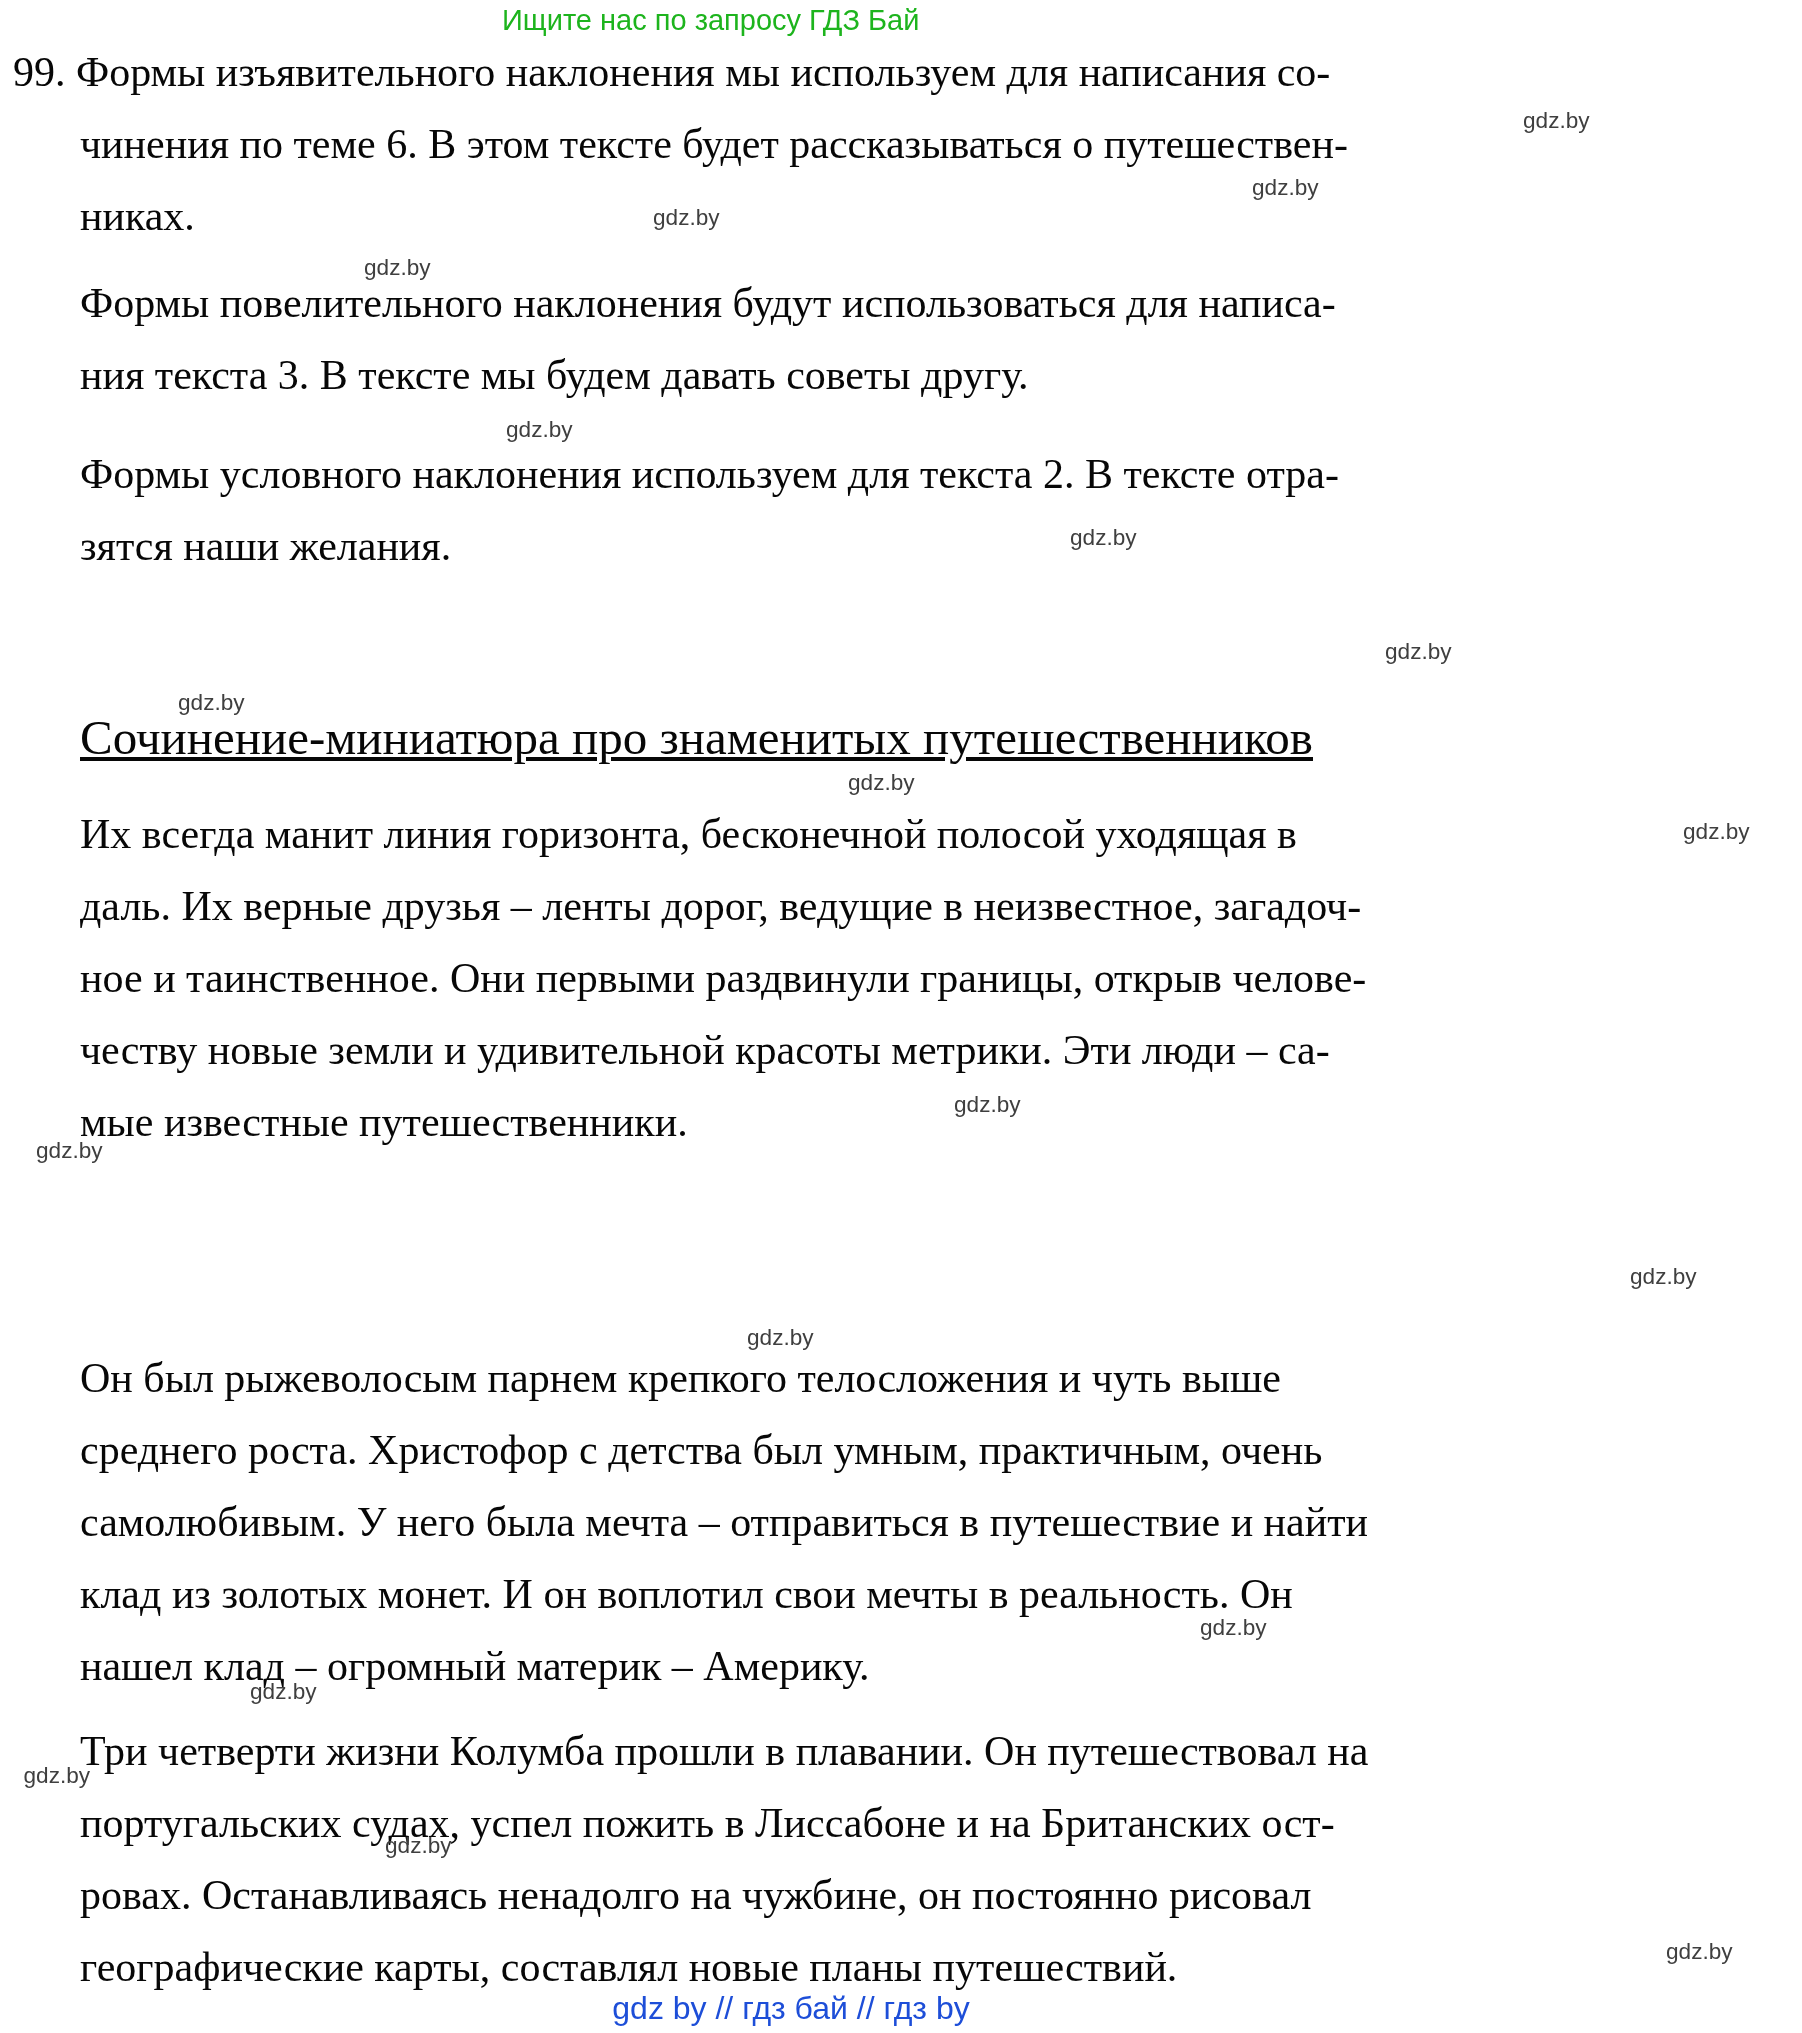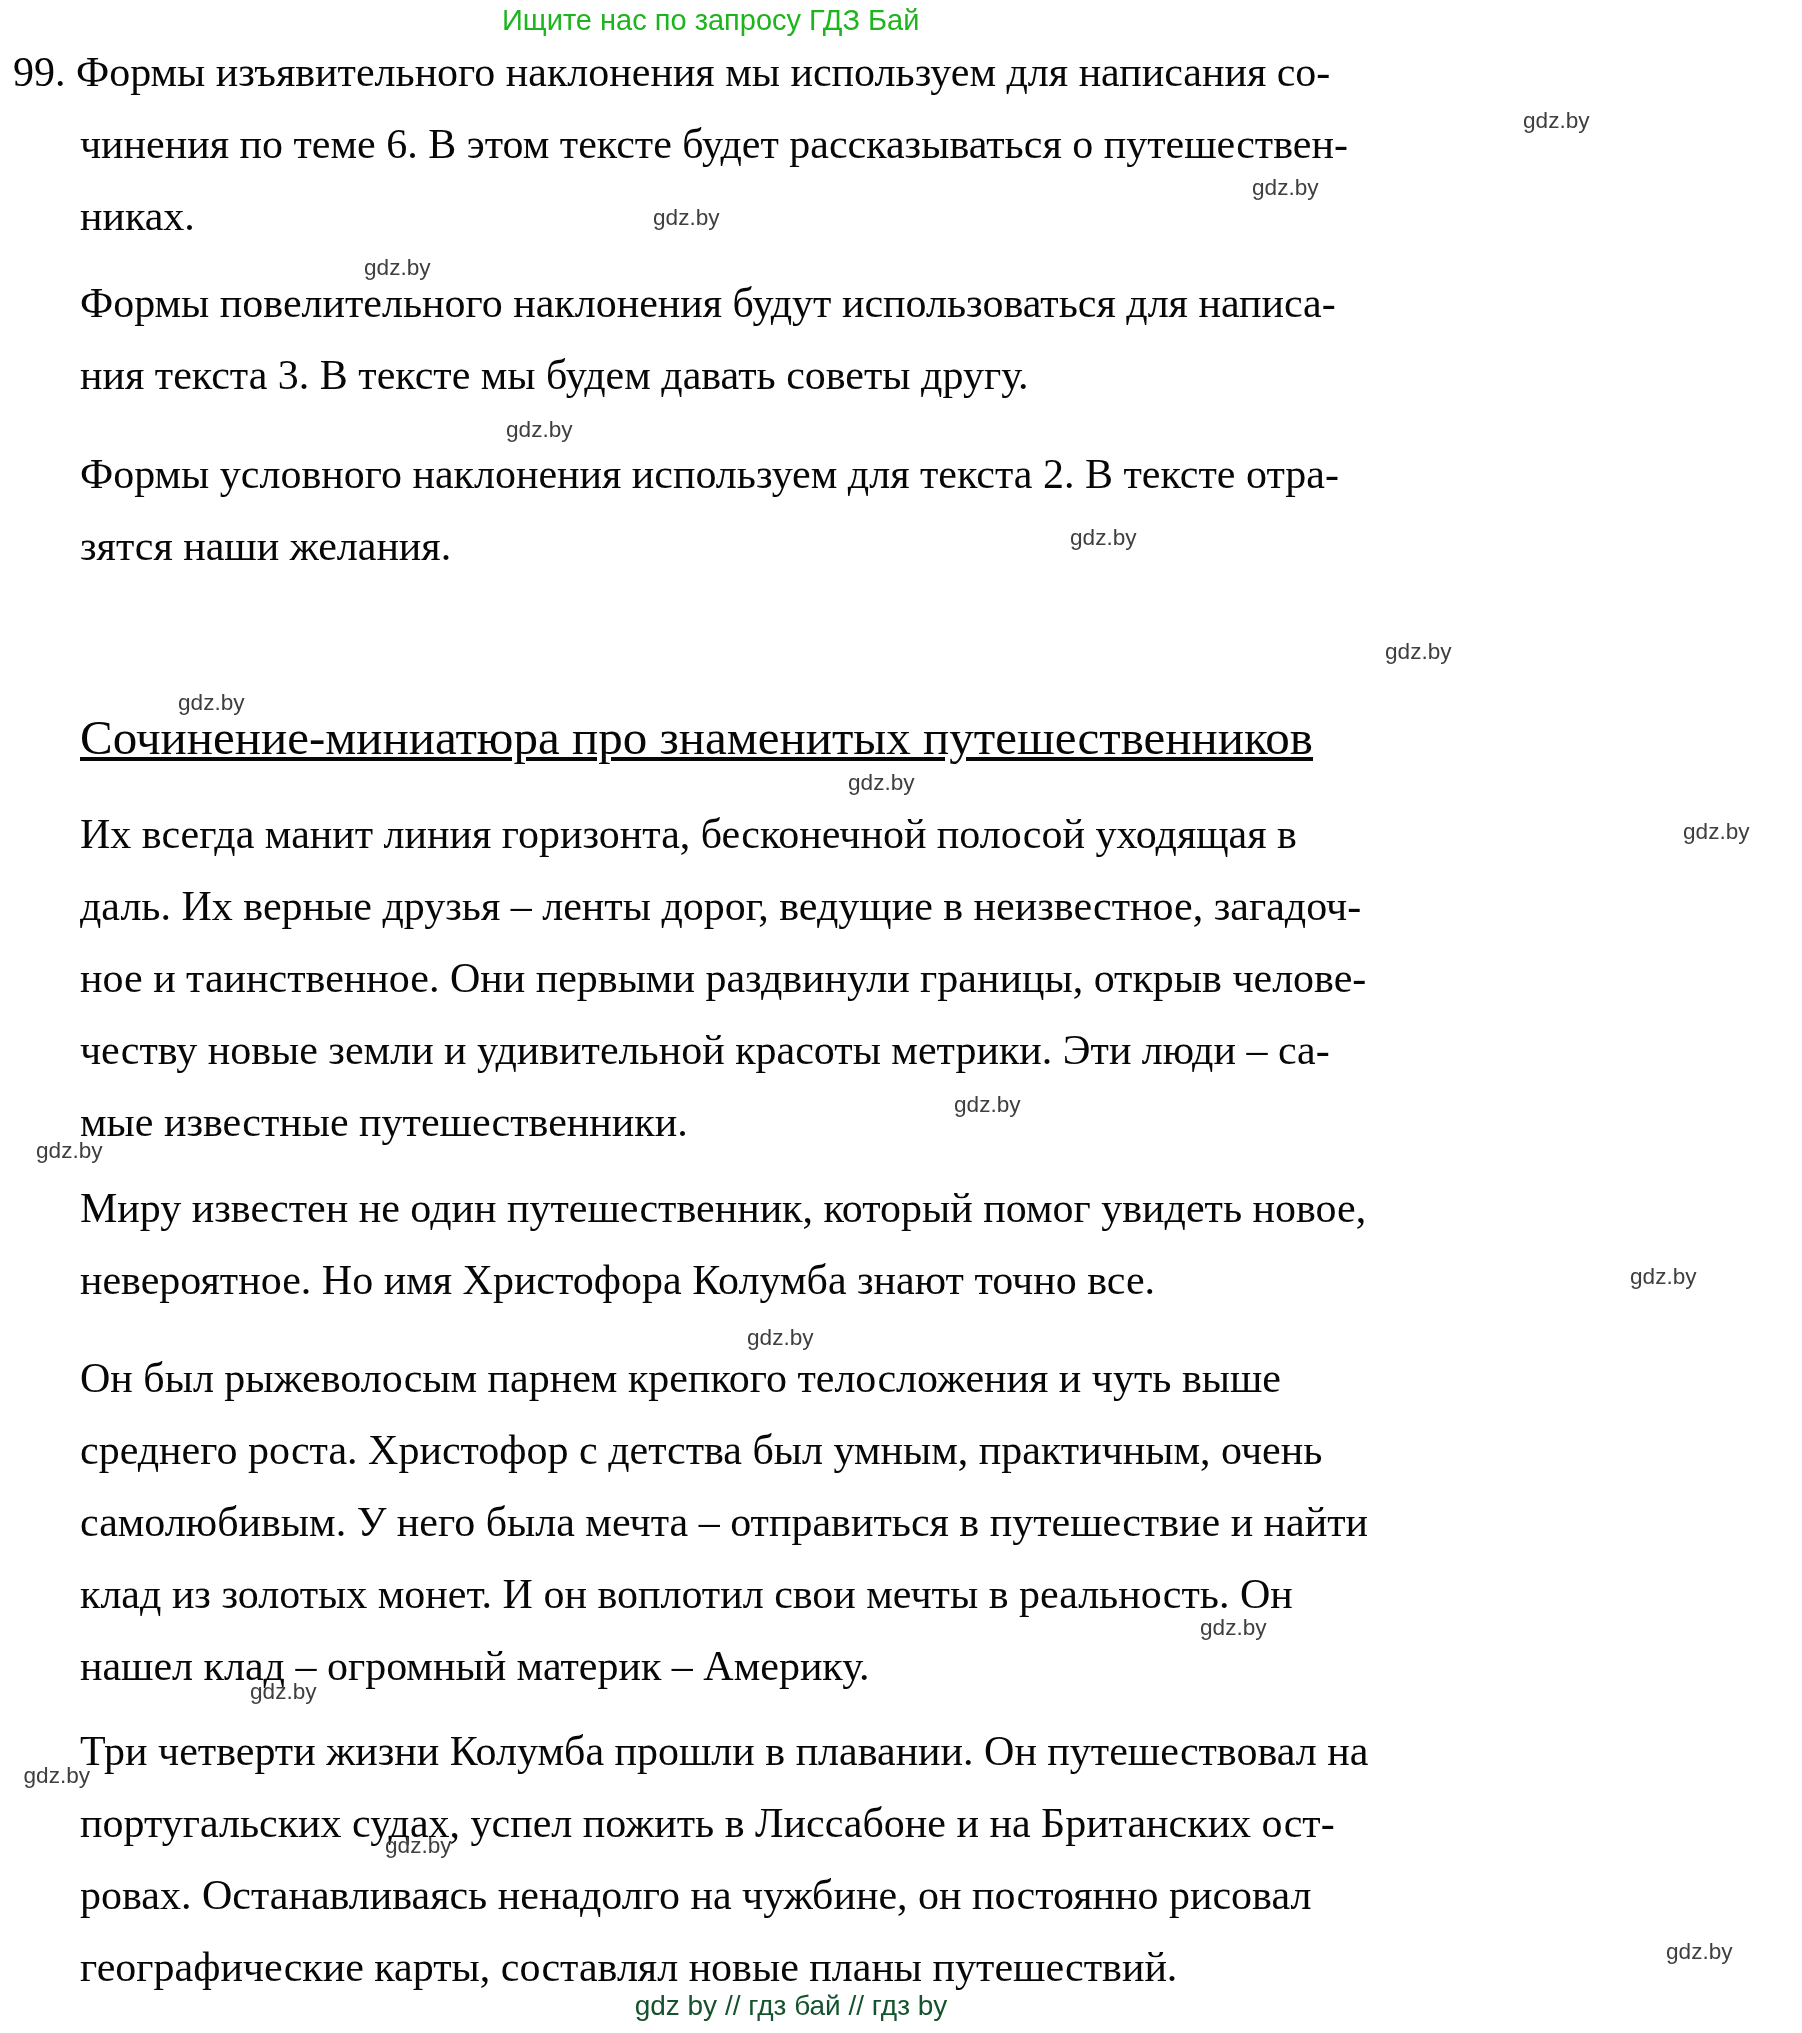--- a/index.html
+++ b/index.html
@@ -46,22 +46,22 @@
       font-size: 22.6px;
       color: #3f3f3f;
       white-space: nowrap;
     }
     .footer {
       position: absolute;
       left: 0; top: 1990px;
       width: 100%;
       text-align: center;
       font-family: "Liberation Sans", sans-serif;
-      font-size: 28px;
-      color: #14532d;
+      font-size: 32px;
+      color: #1d4ed8;
       white-space: nowrap;
     }
   </style>
 </head>
 <body>
 
 <div class="page">
 
   <div class="promo">Ищите нас по запросу ГДЗ Бай</div>
 
@@ -84,24 +84,20 @@
   <div class="para essay-title" style="top:702px">Сочинение-миниатюра про знаменитых путешественников</div>
 
   <div class="para" style="top:798px">
     <div class="line">Их всегда манит линия горизонта, бесконечной полосой уходящая в</div>
     <div class="line">даль. Их верные друзья – ленты дорог, ведущие в неизвестное, загадоч-</div>
     <div class="line">ное и таинственное. Они первыми раздвинули границы, открыв челове-</div>
     <div class="line">честву новые земли и удивительной красоты метрики. Эти люди – са-</div>
     <div class="line">мые известные путешественники.</div>
   </div>
 
-  <div class="para" style="top:1172px">
-    <div class="line">Миру известен не один путешественник, который помог увидеть новое,</div>
-    <div class="line">невероятное. Но имя Христофора Колумба знают точно все.</div>
-  </div>
 
   <div class="para" style="top:1342px">
     <div class="line">Он был рыжеволосым парнем крепкого телосложения и чуть выше</div>
     <div class="line">среднего роста. Христофор с детства был умным, практичным, очень</div>
     <div class="line">самолюбивым. У него была мечта – отправиться в путешествие и найти</div>
     <div class="line">клад из золотых монет. И он воплотил свои мечты в реальность. Он</div>
     <div class="line">нашел клад – огромный материк – Америку.</div>
   </div>
 
   <div class="para" style="top:1715px">

